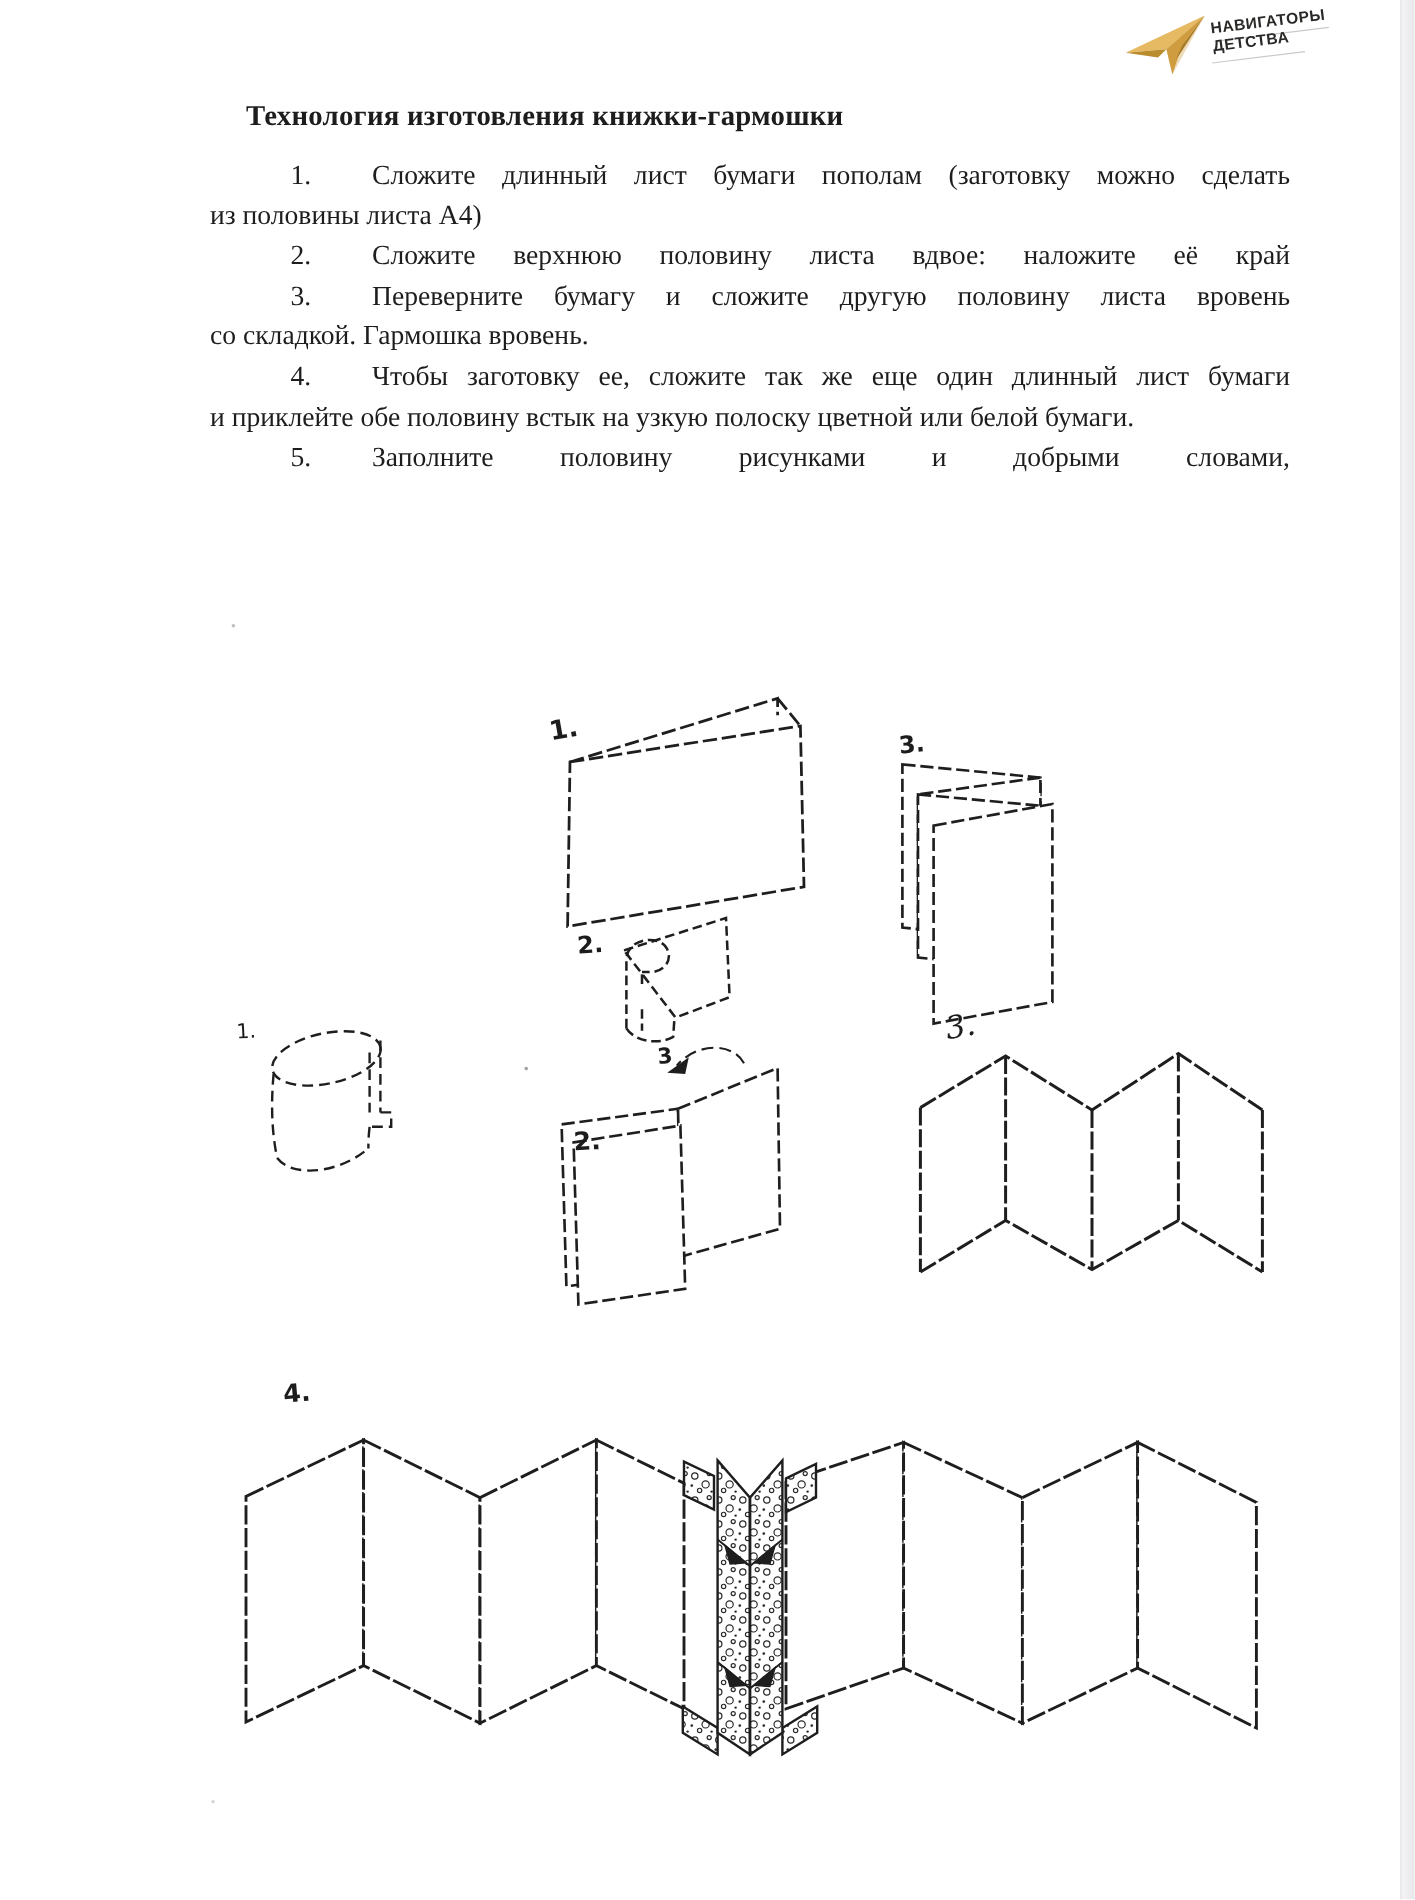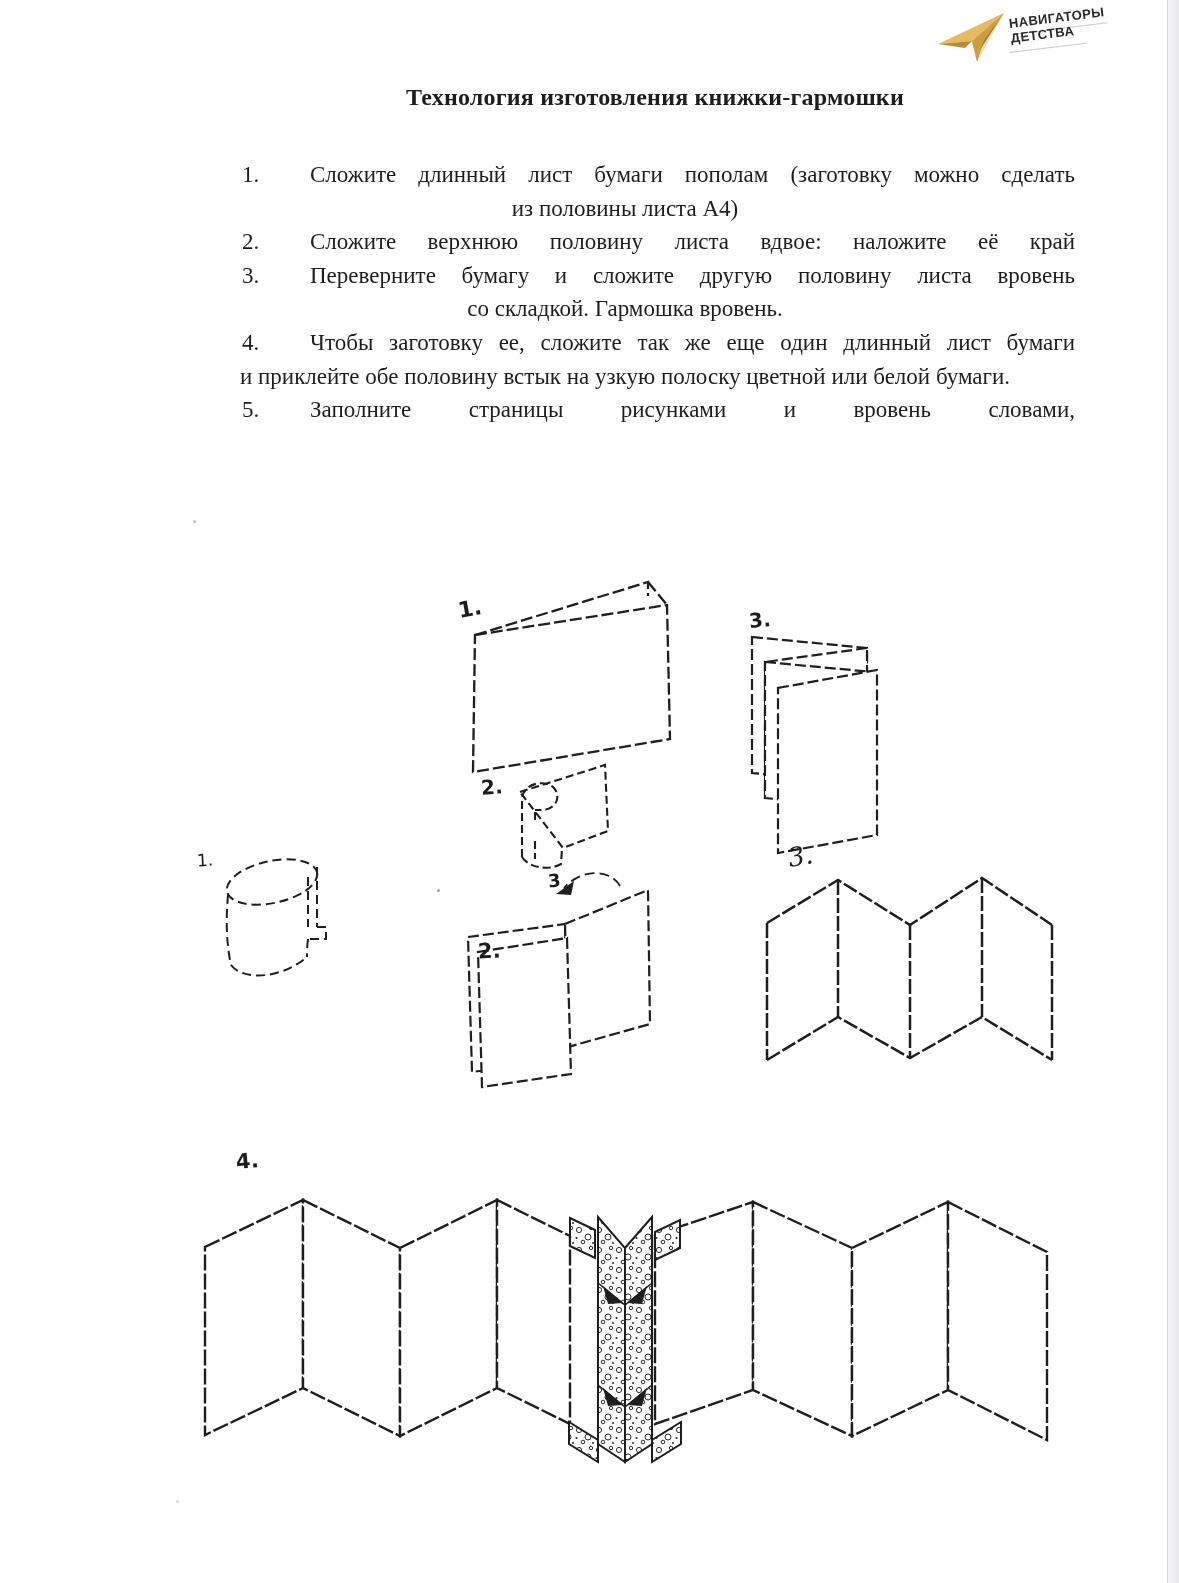--- a/index.html
+++ b/index.html
@@ -20,26 +20,26 @@
     position:absolute;left:80px;top:12px;transform:rotate(-7deg);transform-origin:left top;
     font-family:"Liberation Sans", sans-serif;font-weight:700;font-size:13px;line-height:15px;
     color:#2a2927;letter-spacing:.4px;white-space:nowrap;
   }
   .hairline{position:absolute;height:1px;background:#c9c9c9;transform:rotate(-7deg);transform-origin:left top;}
   .hl1{left:84px;top:30px;width:96px;}
   .hl2{left:82px;top:48px;width:78px;}
   
   .title{
     position:absolute;left:205px;top:84px;width:900px;margin:0;
-    font-size:24px;font-weight:700;text-align:center;letter-spacing:.2px;
-  }
-  .lines{position:absolute;left:175px;top:158px;width:900px;font-size:23px;}
+    font-size:24px;font-weight:700;text-align:left;letter-spacing:.2px;
+  }
+  .lines{position:absolute;left:175px;top:129px;width:900px;font-size:23px;}
   .tl{height:33.6px;line-height:33.6px;white-space:normal;}
   .fl{margin-left:67px;text-align:justify;text-align-last:justify;}
-  .ll{text-align:center;}
+  .ll{text-align:left;}
   .num{display:inline-block;width:68px;}
   
   .fig-label{
     position:absolute;font-family:"DejaVu Sans", sans-serif;font-weight:700;color:#1c1c1c;
     line-height:1;white-space:nowrap;
   }
   .lab-fold1{left:458px;top:598px;font-size:22px;transform:rotate(-10deg);}
   .lab-stand3{left:749px;top:610px;font-size:20px;transform:rotate(-6deg);}
   .lab-roll2{left:481px;top:777px;font-size:20px;transform:rotate(-4deg);}
   .lab-cyl1{left:197px;top:852px;font-size:17px;transform:rotate(-3deg);font-weight:400;}
@@ -79,21 +79,21 @@
   <h1 class="title">Технология изготовления книжки-гармошки</h1>
 
   <div class="lines">
     <div class="tl fl"><span class="num">1.</span><span>Сложите длинный лист бумаги пополам (заготовку можно сделать</span></div>
     <div class="tl ll"><span>из половины листа А4)</span></div>
     <div class="tl fl"><span class="num">2.</span><span>Сложите верхнюю половину листа вдвое: наложите её край</span></div>
     <div class="tl fl"><span class="num">3.</span><span>Переверните бумагу и сложите другую половину листа вровень</span></div>
     <div class="tl ll"><span>со складкой. Гармошка вровень.</span></div>
     <div class="tl fl"><span class="num">4.</span><span>Чтобы заготовку ее, сложите так же еще один длинный лист бумаги</span></div>
     <div class="tl ll"><span>и приклейте обе половину встык на узкую полоску цветной или белой бумаги.</span></div>
-    <div class="tl fl"><span class="num">5.</span><span>Заполните страницы рисунками и вровень словами,</span></div>
+    <div class="tl fl"><span class="num">5.</span><span>Заполните половину рисунками и добрыми словами,</span></div>
   </div>
 
   <svg class="fig" style="left:450px;top:565px" width="260" height="220" viewBox="0 0 260 220">
     <g fill="none" stroke="#1e1e1e" stroke-width="2.3" stroke-dasharray="12 4">
       <polygon points="25,70 217,40 220,174 23,207" fill="#ffffff"></polygon>
       <polyline points="25,70 198,17 198,31"></polyline>
       <polyline points="198,17 217,40"></polyline>
     </g>
   </svg>
   <div class="fig-label lab-fold1">1.</div>

